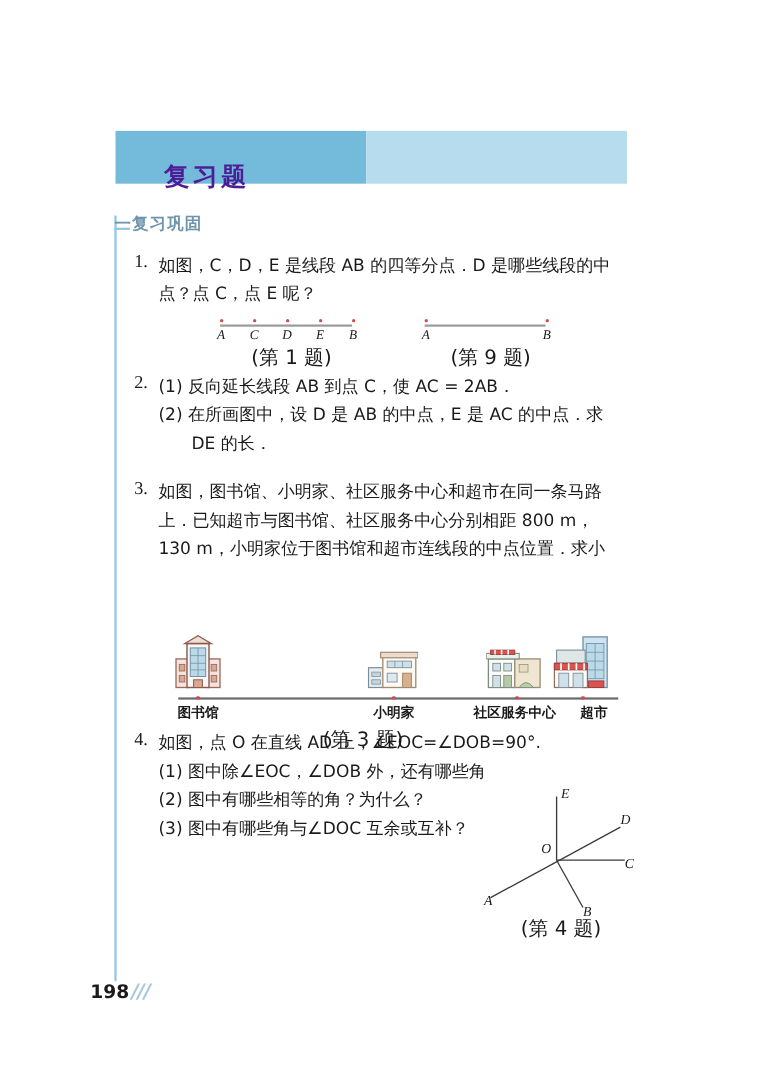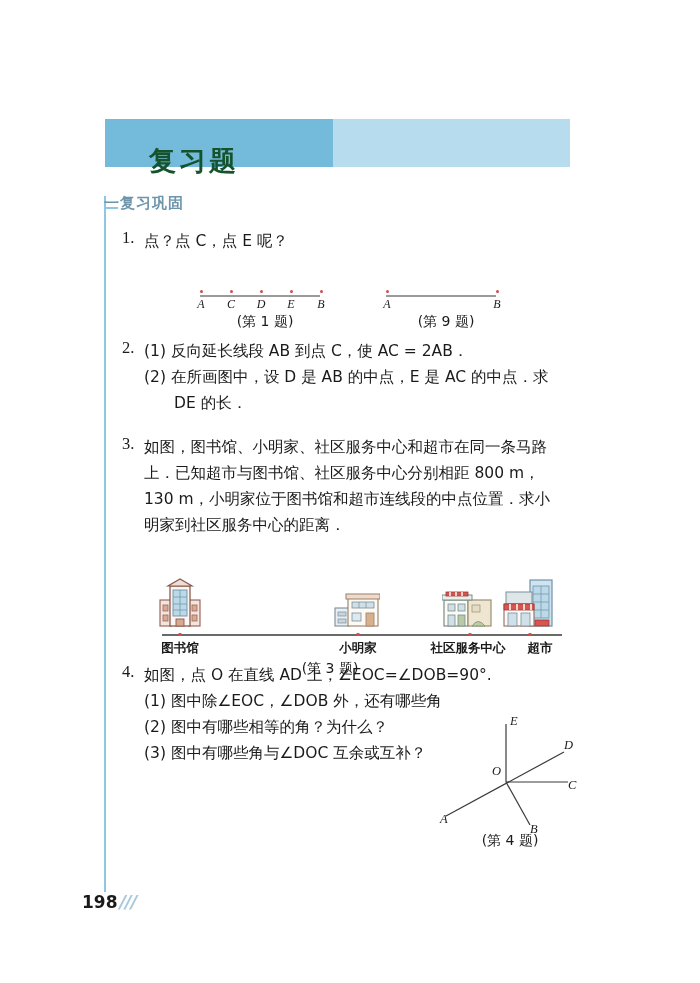--- a/index.html
+++ b/index.html
@@ -9,21 +9,21 @@
     color:#1a1a1a;overflow:hidden;
   }
   .page{position:absolute;left:0;top:0;width:700px;height:983px;}
 
   
   .banner{position:absolute;left:105px;top:119px;width:465px;height:48px;display:flex;}
   .banner-dark{width:228px;height:48px;background:#74bbdb;display:flex;align-items:center;}
   .banner-light{flex:1;height:48px;background:#b6dcee;}
   .banner-title{
     font-family:"DejaVu Sans","Liberation Sans",sans-serif;
-    font-size:27px;font-weight:700;color:#14532d;letter-spacing:3px;
+    font-size:23px;font-weight:700;color:#4c1d95;letter-spacing:3px;
     padding-left:44px;line-height:48px;margin-top:35px;
   }
 
   
   .left-rule{position:absolute;left:104px;top:196px;width:2px;height:696px;background:#8fc6e0;}
   .sec-tick{position:absolute;left:104px;top:207px;width:14px;height:2px;background:#8fc6e0;}
 
   
   .sec-head{
     position:absolute;left:104px;top:194px;
@@ -42,21 +42,21 @@
   .q-num{position:absolute;left:0;top:0;width:22px;text-align:left;font-size:16.5px;}
   .q-body{margin-left:22px;}
   .sub{margin-left:22px;white-space:nowrap;font-size:16.5px;line-height:26px;}
   .sub-ind{margin-left:52px;white-space:nowrap;font-size:16.5px;line-height:26px;}
   .cn{font-family:"DejaVu Sans","Liberation Sans",sans-serif;font-size:15.5px;}
   .seg-wrap{position:absolute;}
   .seg-line{position:absolute;height:1.5px;background:#9a9a9a;top:10px;}
   .seg-dot{position:absolute;width:3px;height:3px;border-radius:50%;background:#d24b4b;top:5px;}
   .seg-lab{position:absolute;top:12px;font-style:italic;font-size:12px;transform:translateX(-50%);}
   .cap{position:absolute;font-family:"DejaVu Sans","Liberation Sans",sans-serif;
-       font-size:14px;text-align:center;white-space:nowrap;}
+       font-size:18px;text-align:center;white-space:nowrap;}
 
   
   .street{position:absolute;left:150px;top:562px;width:420px;height:92px;}
   .road{position:absolute;left:12px;top:72px;width:400px;height:1.6px;background:#6a6a6a;}
   .road-dot{position:absolute;width:3.5px;height:3.5px;background:#d24b4b;border-radius:50%;top:70.5px;}
   .bld{position:absolute;bottom:20px;}
   .blabel{position:absolute;top:78px;font-family:"DejaVu Sans","Liberation Sans",sans-serif;
           font-size:12.5px;white-space:nowrap;transform:translateX(-50%);font-weight:600;}
 
   
@@ -87,20 +87,21 @@
 
   <div class="sec-head">
     <span class="dash">一</span><span>复习巩固</span>
   </div>
 
   <div class="content">
 
     <div class="q" style="height:52px;">
       <span class="q-num">1.</span>
       <div class="q-body">
+        <div class="q-line cn">如图，C，D，E 是线段 AB 的四等分点．D 是哪些线段的中</div>
         <div class="q-line cn">点？点 C，点 E 呢？</div>
       </div>
     </div>
 
     <div style="height:56px;"></div>
 
     <div class="q" style="height:82px;">
       <span class="q-num">2.</span>
       <div class="sub cn">
         <span>(1)</span>
@@ -114,21 +115,20 @@
     </div>
 
     <div style="height:12px;"></div>
 
     <div class="q" style="height:104px;">
       <span class="q-num">3.</span>
       <div class="q-body">
         <div class="q-line cn">如图，图书馆、小明家、社区服务中心和超市在同一条马路</div>
         <div class="q-line cn">上．已知超市与图书馆、社区服务中心分别相距 800 m，</div>
         <div class="q-line cn">130 m，小明家位于图书馆和超市连线段的中点位置．求小</div>
-        <div class="q-line cn">明家到社区服务中心的距离．</div>
       </div>
     </div>
 
     <div style="height:122px;"></div>
 
     <div class="q" style="height:120px;">
       <span class="q-num">4.</span>
       <div class="q-body">
         <div class="q-line cn">如图，点 O 在直线 AD 上，∠EOC=∠DOB=90°.</div>
       </div>

